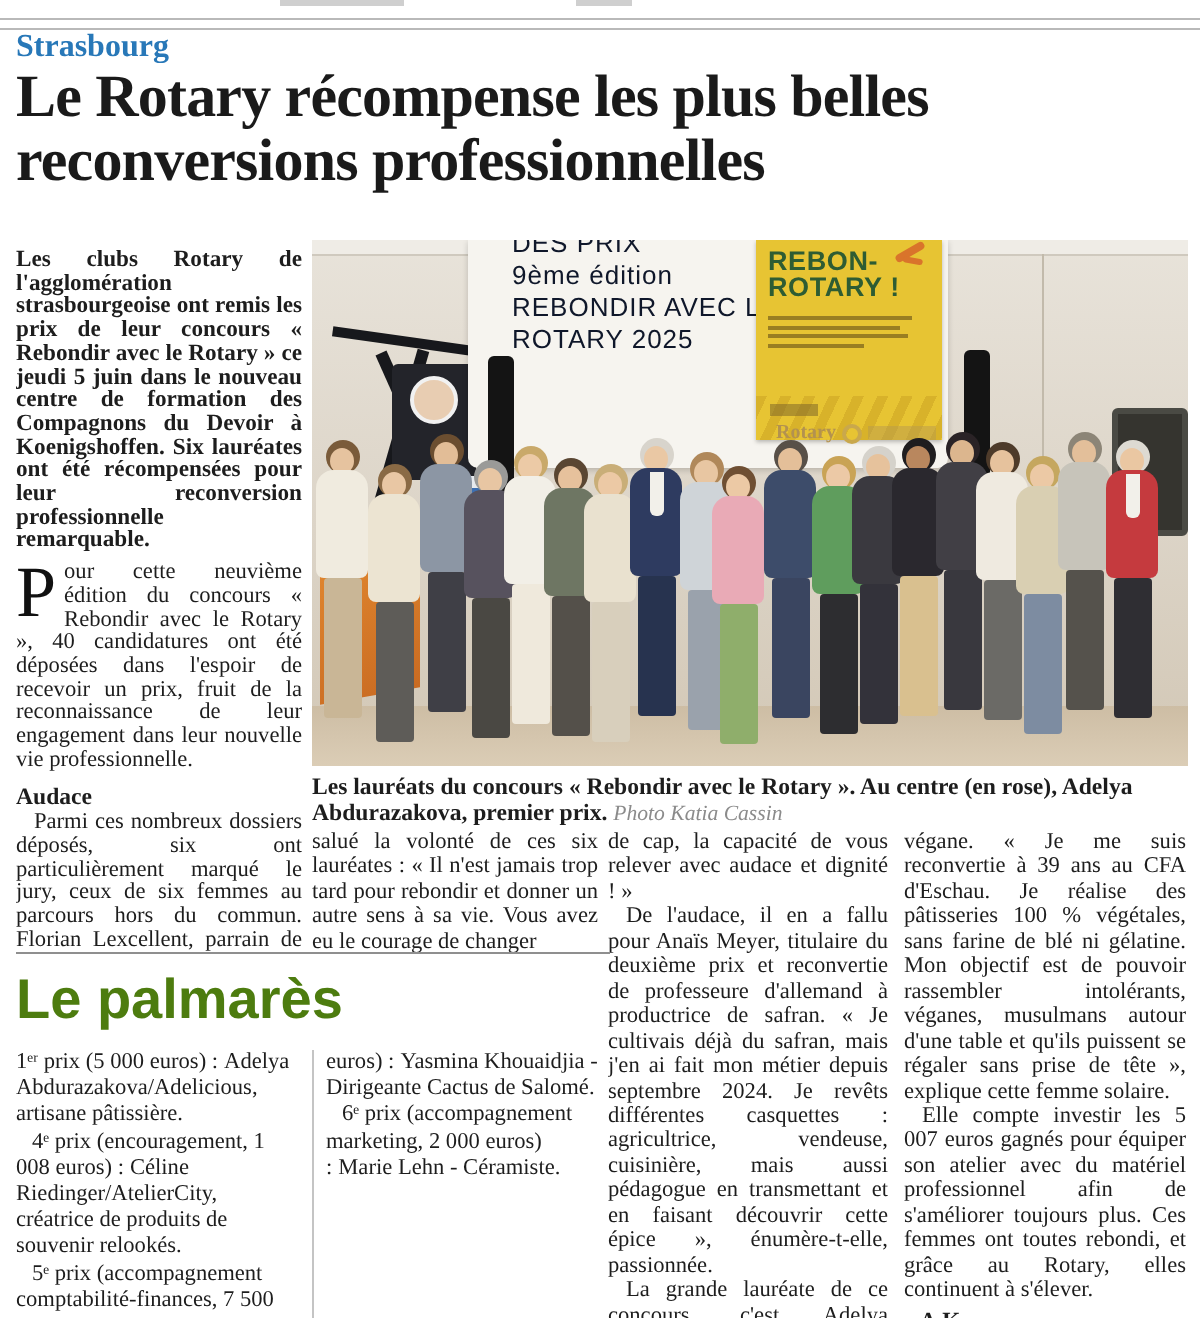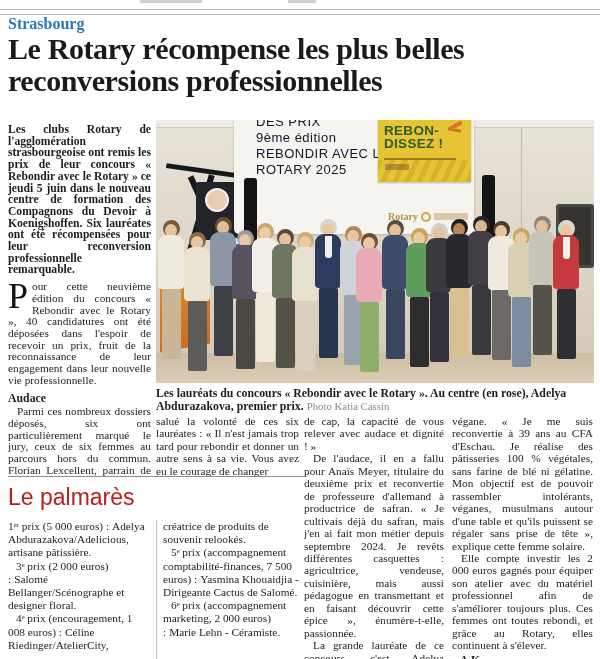--- a/index.html
+++ b/index.html
@@ -31,21 +31,21 @@
 
   
   .photo { position:absolute; left:156px; top:120px; width:438px; height:263px; overflow:hidden;
     background:linear-gradient(#e8e3da 0%, #dcd4c7 55%, #d2c7b5 100%); }
   .ceiling { position:absolute; top:0; left:0; right:0; height:7px; background:#efece6; border-bottom:1px solid #cfc9be; }
   .wall-corner { position:absolute; left:365px; top:7px; width:1px; height:210px; background:#c2baab; }
   .screen { position:absolute; left:78px; top:0; width:240px; height:114px; background:#f6f4ef;
     border-radius:0 0 5px 5px; box-shadow:0 1px 3px rgba(0,0,0,.18); overflow:hidden; }
   .screen-text { position:absolute; left:22px; top:-6px; color:#0f172a;
     font-family:"Liberation Sans", sans-serif; font-size:13px; line-height:16px; letter-spacing:.5px; }
-  .poster { position:absolute; left:222px; top:0; width:93px; height:62px; background:#e7c433;
+  .poster { position:absolute; left:222px; top:0; width:93px; height:100px; background:#e7c433;
     box-shadow:0 1px 2px rgba(0,0,0,.25); overflow:hidden; }
   .poster-title { color:#2e5c33; font-family:"Liberation Sans", sans-serif; font-weight:700;
     font-size:13.5px; line-height:13px; margin:4px 0 0 6px; letter-spacing:.3px; }
   .runner { position:absolute; right:8px; top:4px; width:16px; height:4px; background:#d9742b;
     border-radius:2px; transform:rotate(-30deg); }
   .runner::after { content:""; position:absolute; left:2px; top:5px; width:10px; height:3px;
     background:#d9742b; border-radius:2px; transform:rotate(40deg); }
   .poster-lines { position:absolute; left:6px; top:38px; }
   .poster-lines div { height:2px; background:rgba(90,70,20,.55); margin-bottom:2.5px; }
   .poster-stripes { position:absolute; bottom:0; left:0; right:0; height:22px;
@@ -82,26 +82,26 @@
   .ph { position:relative; width:17px; height:17px; border-radius:50%; margin:0 auto; background:var(--hair); }
   .pf { position:absolute; left:2.5px; top:4px; width:12px; height:13px; border-radius:50%; background:var(--skin); }
   .pt { position:relative; width:26px; height:54px; margin:-2px auto 0; border-radius:9px 9px 4px 4px; background:var(--top); }
   .shirt .pt::after { content:""; position:absolute; left:9.5px; top:2px; width:7px; height:22px;
     background:#f2f0ea; border-radius:0 0 3px 3px; }
   .pl { width:19px; height:70px; margin:0 auto; border-radius:2px; background:var(--bot); }
 
   
   .caption { position:absolute; left:156px; top:387px; width:438px; font-size:11.8px;
     line-height:13.2px; font-weight:700; text-align:left; }
-  .credit { font-weight:400; color:#8b8b8b; font-size:10.8px; }
+  .credit { font-weight:400; color:#8b8b8b; font-size:10.8px;font-style:italic; }
 
   
   .palmares { position:absolute; left:8px; top:476px; width:297px; border-top:1px solid #8f8f8f; }
-  .pal-title { font-family:"Liberation Sans", sans-serif; font-size:23px; font-weight:400;
-    color:#b91c1c; margin:7px 0 9px 0; }
+  .pal-title { font-family:"Liberation Sans", sans-serif; font-size:28px; font-weight:700;
+    color:#4d7c0f; margin:7px 0 9px 0; }
   .pal-cols { column-count:2; column-gap:13px; column-rule:1px solid #c4c4c4; column-fill:auto;
     height:142px; font-size:11.3px; line-height:13.2px; }
   .pal-item { margin:0; }
   .pal-item + .pal-item { text-indent:8px; }
   .pal-lbl { font-weight:400; margin-right:3px; }
 </style>
 </head>
 <body>
 
 <div class="remnant" style="left:140px; width:62px;"></div>
@@ -138,21 +138,21 @@
       <div>DES PRIX</div>
       <div>9ème édition</div>
       <div>REBONDIR AVEC LE</div>
       <div>ROTARY 2025</div>
     </div>
   </div>
 
   <div class="poster">
     <div class="poster-title">
       <div>REBON-</div>
-      <div>DISSEZ !</div>
+      <div>ROTARY !</div>
     </div>
     <div class="runner"></div>
     <div class="poster-lines">
       <div style="width:72px"></div>
       <div style="width:66px"></div>
       <div style="width:70px"></div>
       <div style="width:48px"></div>
     </div>
     <div class="poster-stripes"></div>
     <div class="poster-mark"></div>
@@ -314,26 +314,25 @@
 <div class="col" id="col2">
   <p>salué la volonté de ces six lauréates : « Il n'est jamais trop tard pour rebondir et donner un autre sens à sa vie. Vous avez eu le courage de changer</p>
 </div>
 <div class="col" id="col3">
   <p>de cap, la capacité de vous relever avec audace et dignité ! »</p>
   <p class="ind">De l'audace, il en a fallu pour Anaïs Meyer, titulaire du deuxième prix et reconvertie de professeure d'allemand à productrice de safran. « Je cultivais déjà du safran, mais j'en ai fait mon métier depuis septembre 2024. Je revêts différentes casquettes : agricultrice, vendeuse, cuisinière, mais aussi pédagogue en transmettant et en faisant découvrir cette épice », énumère-t-elle, passionnée.</p>
   <p class="ind">La grande lauréate de ce concours, c'est Adelya Abdurazakova, passée de responsable marketing à artisane pâtissière</p>
 </div>
 <div class="col" id="col4">
   <p>végane. « Je me suis reconvertie à 39 ans au CFA d'Eschau. Je réalise des pâtisseries 100 % végétales, sans farine de blé ni gélatine. Mon objectif est de pouvoir rassembler intolérants, véganes, musulmans autour d'une table et qu'ils puissent se régaler sans prise de tête », explique cette femme solaire.</p>
-  <p class="ind">Elle compte investir les 2 000 euros gagnés pour équiper son atelier avec du matériel professionnel afin de s'améliorer toujours plus. Ces femmes ont toutes rebondi, et grâce au Rotary, elles continuent à s'élever.</p>
+  <p class="ind">Elle compte investir les 5 007 euros gagnés pour équiper son atelier avec du matériel professionnel afin de s'améliorer toujours plus. Ces femmes ont toutes rebondi, et grâce au Rotary, elles continuent à s'élever.</p>
   <p class="signature"><span class="sig-dot">●</span><span>A.K.</span></p>
 </div>
 
 <div class="palmares">
   <div class="pal-title">Le palmarès</div>
   <div class="pal-cols">
     <p class="pal-item"><span class="pal-lbl">1ᵉʳ prix (5 000 euros) :</span><span>Adelya Abdurazakova/Adelicious, artisane pâtissière.</span></p>
-    <p class="pal-item"><span class="pal-lbl">3ᵉ prix (2 000 euros) :</span><span>Salomé Bellanger/Scénographe et designer floral.</span></p>
     <p class="pal-item"><span class="pal-lbl">4ᵉ prix (encouragement, 1 008 euros) :</span><span>Céline Riedinger/AtelierCity, créatrice de produits de souvenir relookés.</span></p>
     <p class="pal-item"><span class="pal-lbl">5ᵉ prix (accompagnement comptabilité-finances, 7 500 euros) :</span><span>Yasmina Khouaidjia - Dirigeante Cactus de Salomé.</span></p>
     <p class="pal-item"><span class="pal-lbl">6ᵉ prix (accompagnement marketing, 2 000 euros) :</span><span>Marie Lehn - Céramiste.</span></p>
   </div>
 </div>
 
 </body></html>

